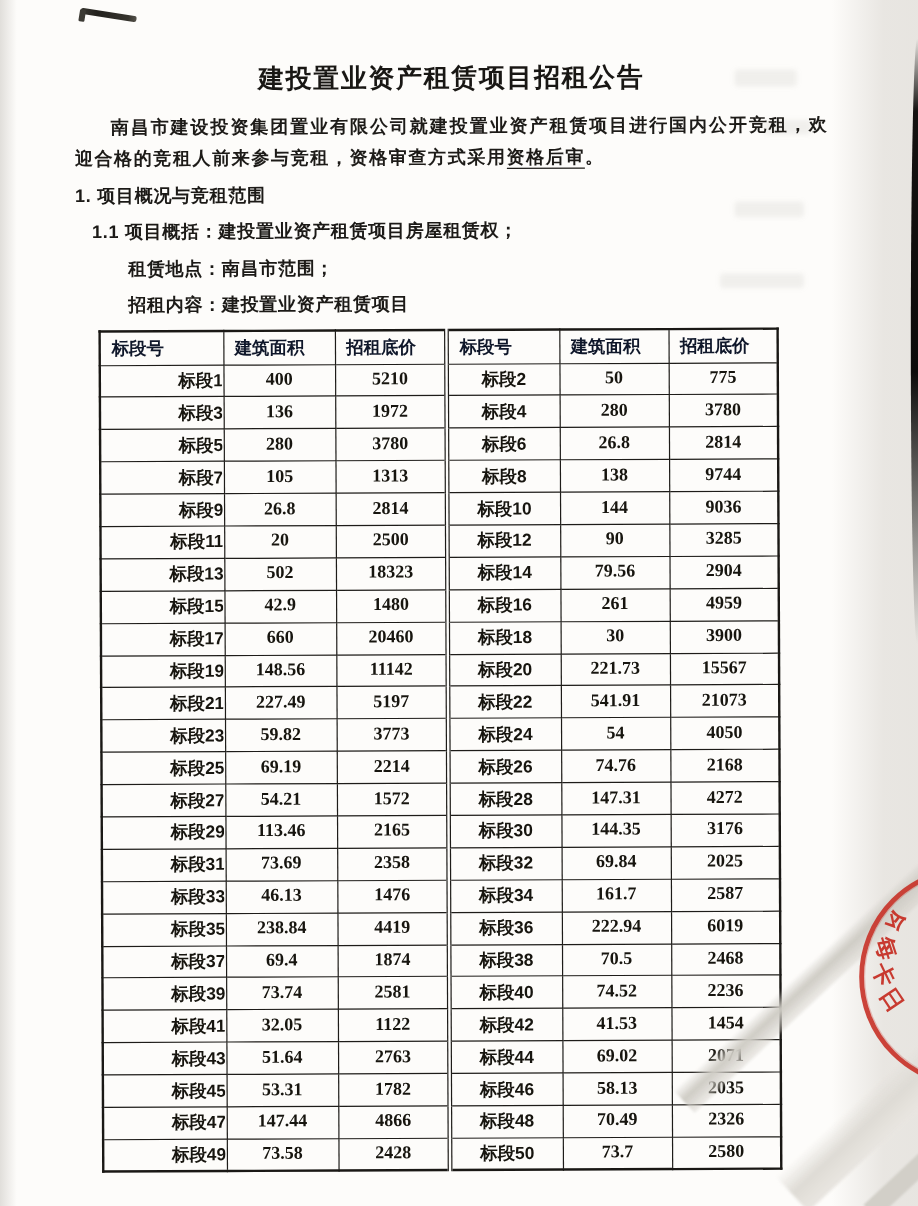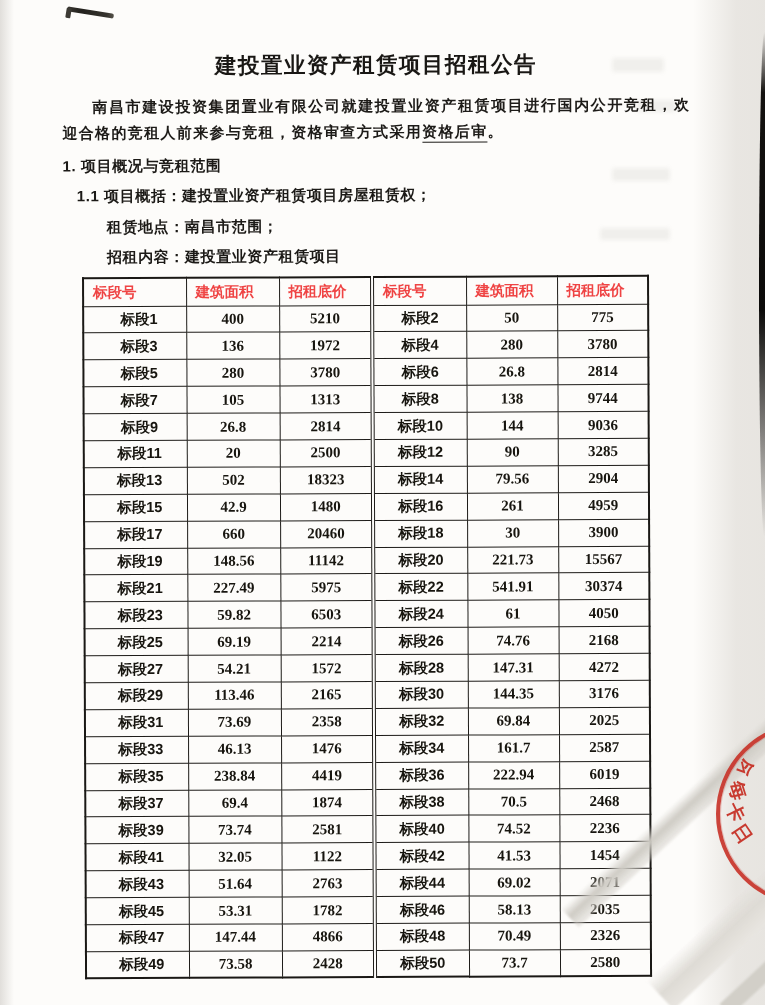--- a/index.html
+++ b/index.html
@@ -78,39 +78,39 @@
   .content { margin-left:64px; width:628px; }
   .title {
     margin-top:50px; text-align:center;
     font-size:21.5px; font-weight:bold; letter-spacing:1.5px; line-height:30px;
     color:#191714;
   }
   .intro {
     margin-top:13px; font-size:15px; font-weight:bold; letter-spacing:1.35px;
     line-height:25.5px; text-align:justify; text-indent:2em; color:#1d1b18;
   }
-  .intro .ul { border-bottom:1.6px solid #1d1b18;font-family:Liberation Mono, monospace; }
+  .intro .ul { border-bottom:1.6px solid #1d1b18; }
   .h-section { margin-top:7px;  font-size:15px; font-weight:bold; letter-spacing:.6px; line-height:24px; }
   .line-11   { margin-top:6px;  margin-left:14px; font-size:15px; font-weight:bold; letter-spacing:.6px; line-height:24px; }
   .line-ind  { margin-top:6.5px; margin-left:44px; font-size:15px; font-weight:bold; letter-spacing:.6px; line-height:24px; }
   
   table.bids {
     margin:8px 0 0 19px; width:565px;
     border-collapse:collapse; table-layout:fixed;
     border:2.2px solid #1a1815;
   }
   .bids th, .bids td { border:1.5px solid #1e1c19; overflow:hidden; white-space:nowrap; }
   .bids th {
     height:28px; font-size:14.5px; font-weight:bold; text-align:left; padding-left:9px;
-    font-family:Liberation Sans, sans-serif; color:#ef4444;
+    font-family:Liberation Sans, sans-serif; color:#0f172a;
   }
   .bids td { height:26.9px; text-align:center; font-weight:bold; color:#17150f; }
   .bids td.label { font-family:"Liberation Sans", sans-serif; font-size:14.5px; }
   .bids td.num   { font-family:"Liberation Serif", serif;    font-size:15px; }
-  .bids td.c0 { text-align:center; padding-left:8px; }
+  .bids td.c0 { text-align:right; padding-left:8px;border-radius:12px; }
   .bids .c0 { width:103px; } .bids .c1 { width:93px; } .bids .c2 { width:93px; }
   .bids .c3 { width:94px; border-left:4.5px double #1e1c19; }
   .bids .c4 { width:91px; } .bids .c5 { width:91px; }
 </style>
 </head>
 <body>
 
 <div class="edge-left"></div>
 <div class="edge-right-shade"></div>
 <div class="dark-strip"></div>
@@ -229,31 +229,31 @@
             <td class="c0 label">标段19</td>
             <td class="c1 num">148.56</td>
             <td class="c2 num">11142</td>
             <td class="c3 label">标段20</td>
             <td class="c4 num">221.73</td>
             <td class="c5 num">15567</td>
           </tr>
           <tr>
             <td class="c0 label">标段21</td>
             <td class="c1 num">227.49</td>
-            <td class="c2 num">5975</td>
+            <td class="c2 num">5197</td>
             <td class="c3 label">标段22</td>
             <td class="c4 num">541.91</td>
-            <td class="c5 num">30374</td>
+            <td class="c5 num">21073</td>
           </tr>
           <tr>
             <td class="c0 label">标段23</td>
             <td class="c1 num">59.82</td>
-            <td class="c2 num">6503</td>
+            <td class="c2 num">3773</td>
             <td class="c3 label">标段24</td>
-            <td class="c4 num">61</td>
+            <td class="c4 num">54</td>
             <td class="c5 num">4050</td>
           </tr>
           <tr>
             <td class="c0 label">标段25</td>
             <td class="c1 num">69.19</td>
             <td class="c2 num">2214</td>
             <td class="c3 label">标段26</td>
             <td class="c4 num">74.76</td>
             <td class="c5 num">2168</td>
           </tr>

